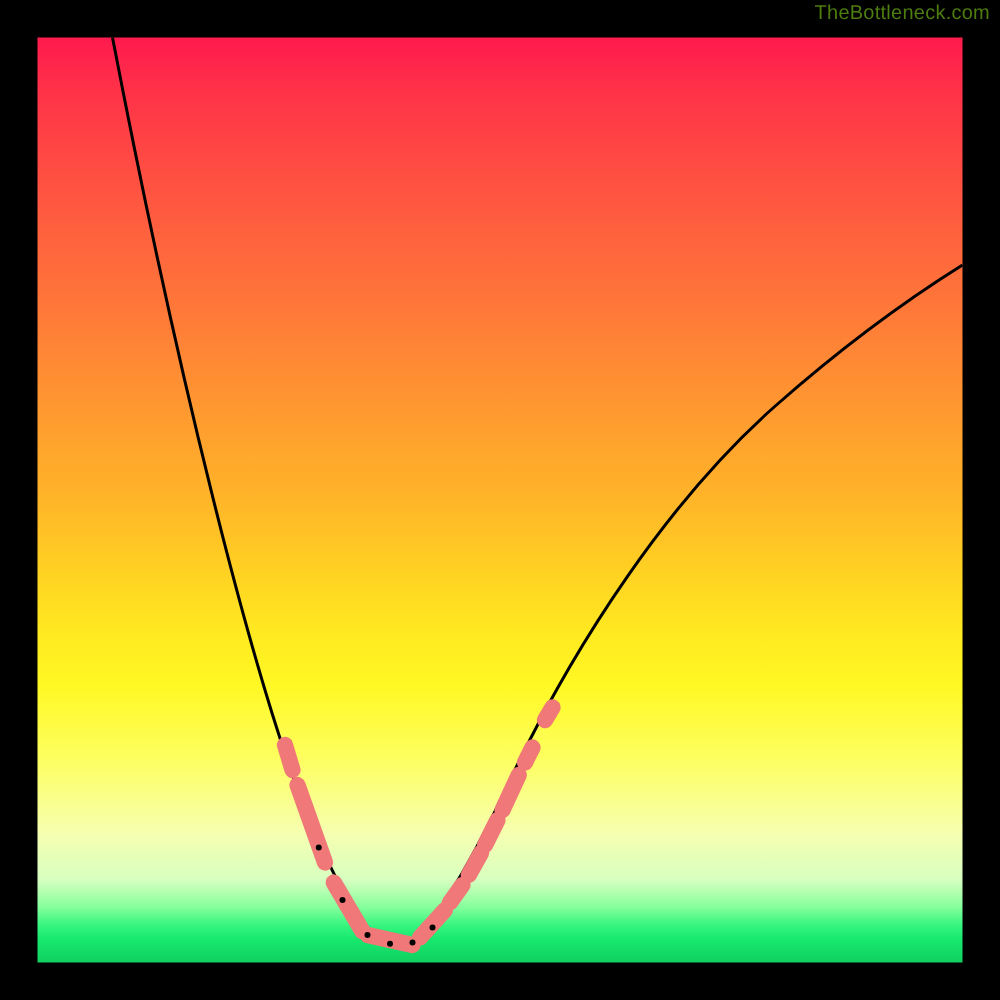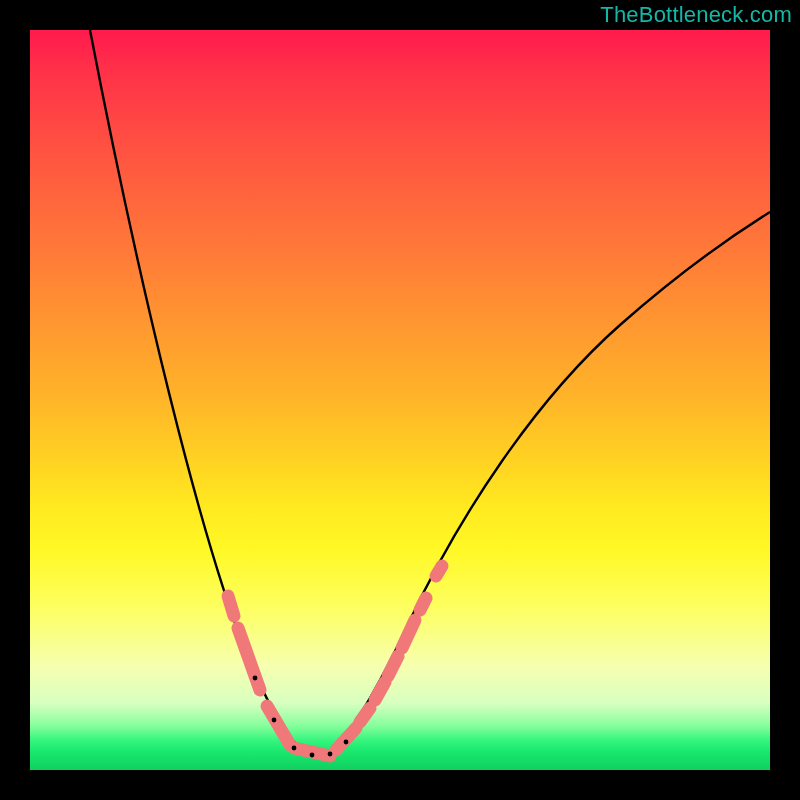--- a/index.html
+++ b/index.html
@@ -49,22 +49,22 @@
       #86ff9c 94%,
       #35f57e 96%,
       #18e86e 97.5%,
       #10d060 100%
     );
   }
   .watermark {
     position: absolute;
     top: 2px;
     right: 8px;
-    color: #14b8a6;
-    font-size: 22px;
+    color: #4d7c0f;
+    font-size: 16px;
     font-weight: 500;
     letter-spacing: 0.2px;
     z-index: 10;
   }
   svg.curves {
     position: absolute;
     left: 0;
     top: 0;
     width: 740px;
     height: 740px;

